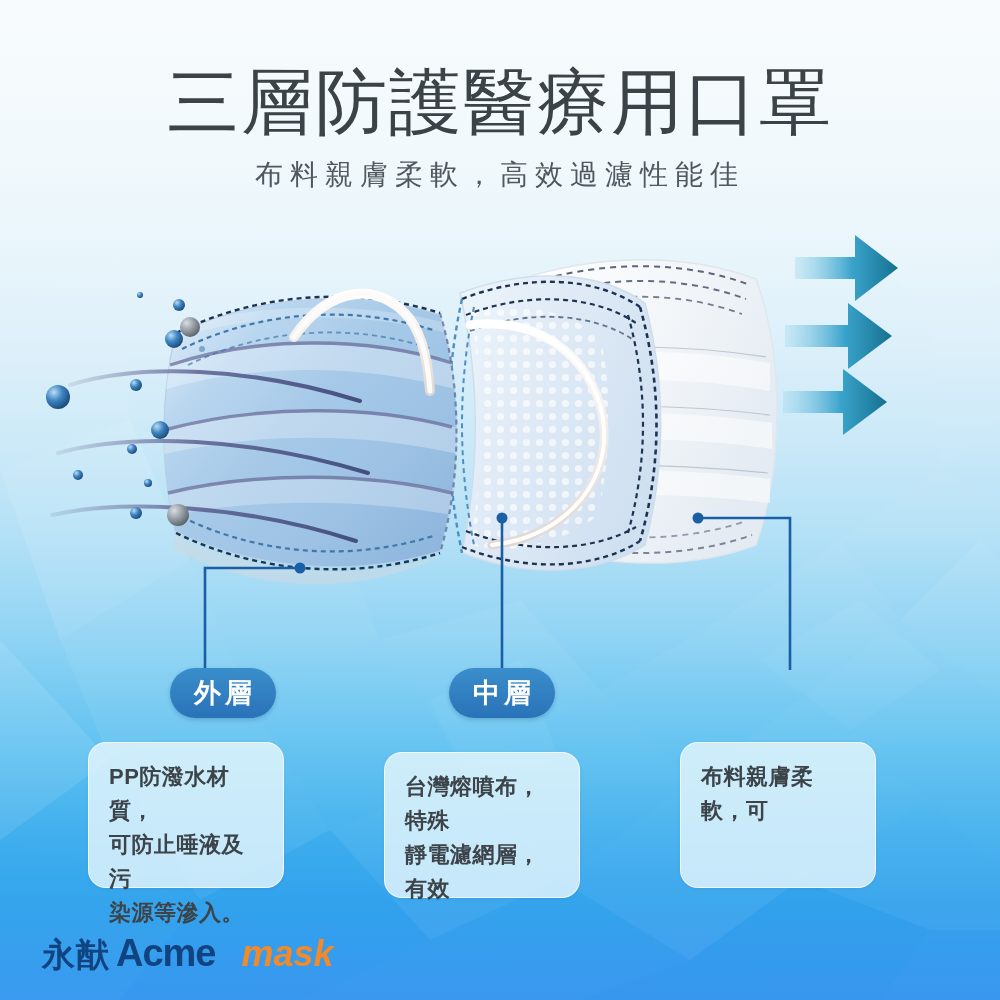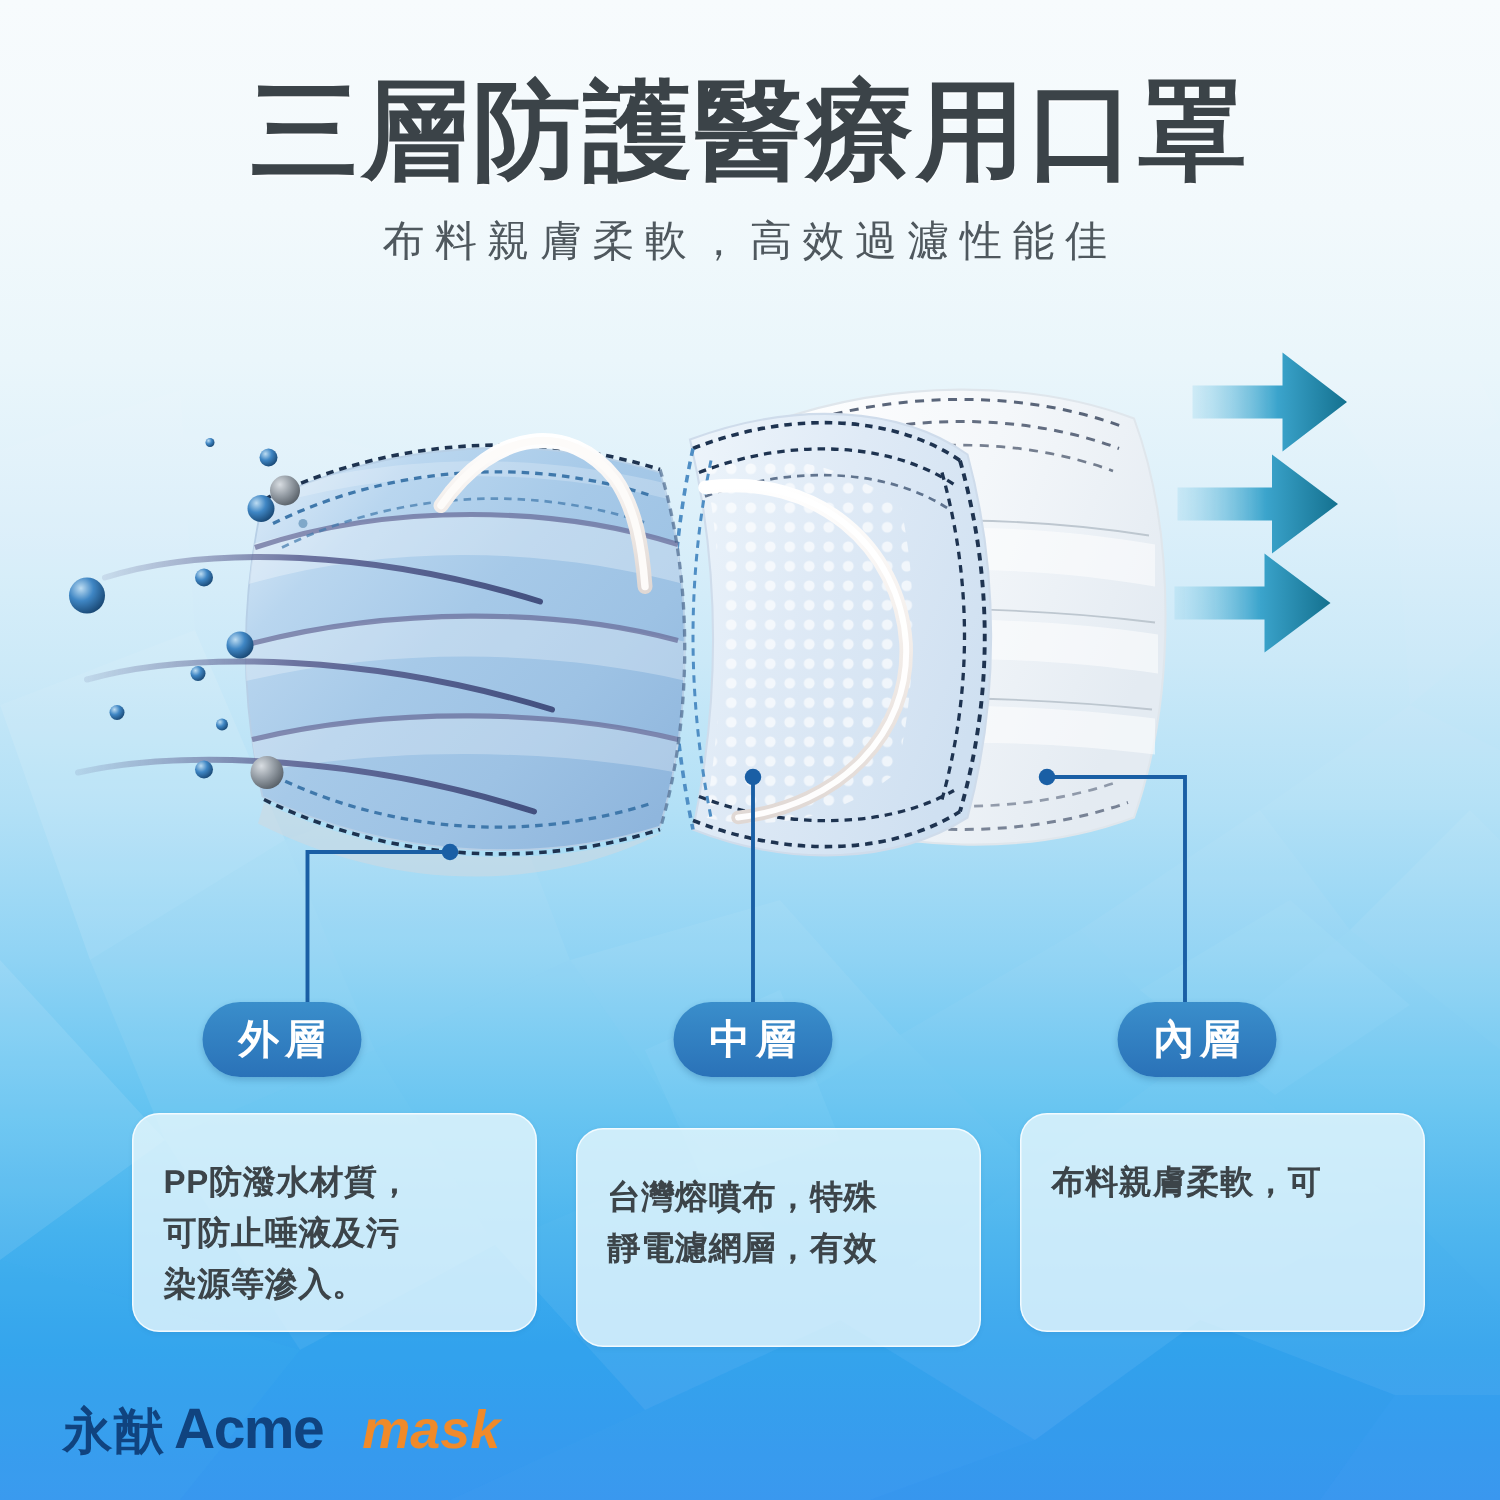--- a/index.html
+++ b/index.html
@@ -41,24 +41,24 @@
   
   .header {
     position: absolute;
     top: 0; left: 0;
     width: 1000px;
     text-align: center;
     z-index: 8;
   }
   .title {
     margin: 0;
-    padding-top: 50px;
+    padding-top: 64px;
     font-size: 72px;
     line-height: 1.06;
-    font-weight: bold;
+    font-weight: normal;
     color: #3b4348;
     letter-spacing: 2px;
     font-family: "Liberation Sans", "DejaVu Sans", sans-serif;
     text-shadow: 0 1px 0 rgba(255,255,255,.55);
   }
   .subtitle {
     margin: 0;
     padding-top: 18px;
     font-size: 28px;
     line-height: 1.2;
@@ -111,44 +111,44 @@
     box-sizing: border-box;
   }
   .badge span {
     color: #ffffff;
     font-size: 27px;
     font-weight: bold;
     letter-spacing: 4px;
     text-indent: 4px;
     white-space: nowrap;
   }
-  .badge-outer  { left: 135px; }
+  .badge-outer  { left: 170px; }
   .badge-middle { left: 449px; }
   .badge-inner  { left: 745px; }
 
   
   .cards {
     position: absolute;
     left: 0;
     top: 742px;
     width: 1000px;
     height: 148px;
     z-index: 7;
   }
   .card {
     position: absolute;
     top: 0;
-    width: 270px;
+    width: 196px;
     height: 146px;
     box-sizing: border-box;
     border-radius: 18px;
     background: rgba(233,247,252,.80);
     border: 1px solid rgba(255,255,255,.75);
     box-shadow: 0 1px 3px rgba(30,90,140,.10);
-    padding: 28px 18px 0 20px;
+    padding: 17px 18px 0 20px;
   }
   .card p {
     margin: 0;
     font-size: 22px;
     line-height: 34px;
     font-weight: bold;
     color: #3c4449;
     letter-spacing: .5px;
   }
   .card-1 { left: 88px; }
@@ -411,23 +411,20 @@
     </g>
   </svg>
 
   <div class="badges">
     <div class="badge badge-outer">
       <span>外層</span>
     </div>
     <div class="badge badge-middle">
       <span>中層</span>
     </div>
-    <div class="badge badge-inner">
-      <span>內層</span>
-    </div>
   </div>
 
   <div class="cards">
     <div class="card card-1">
       <p>PP防潑水材質，</p>
       <p>可防止唾液及污</p>
       <p>染源等滲入。</p>
     </div>
     <div class="card card-2">
       <p>台灣熔噴布，特殊</p>

